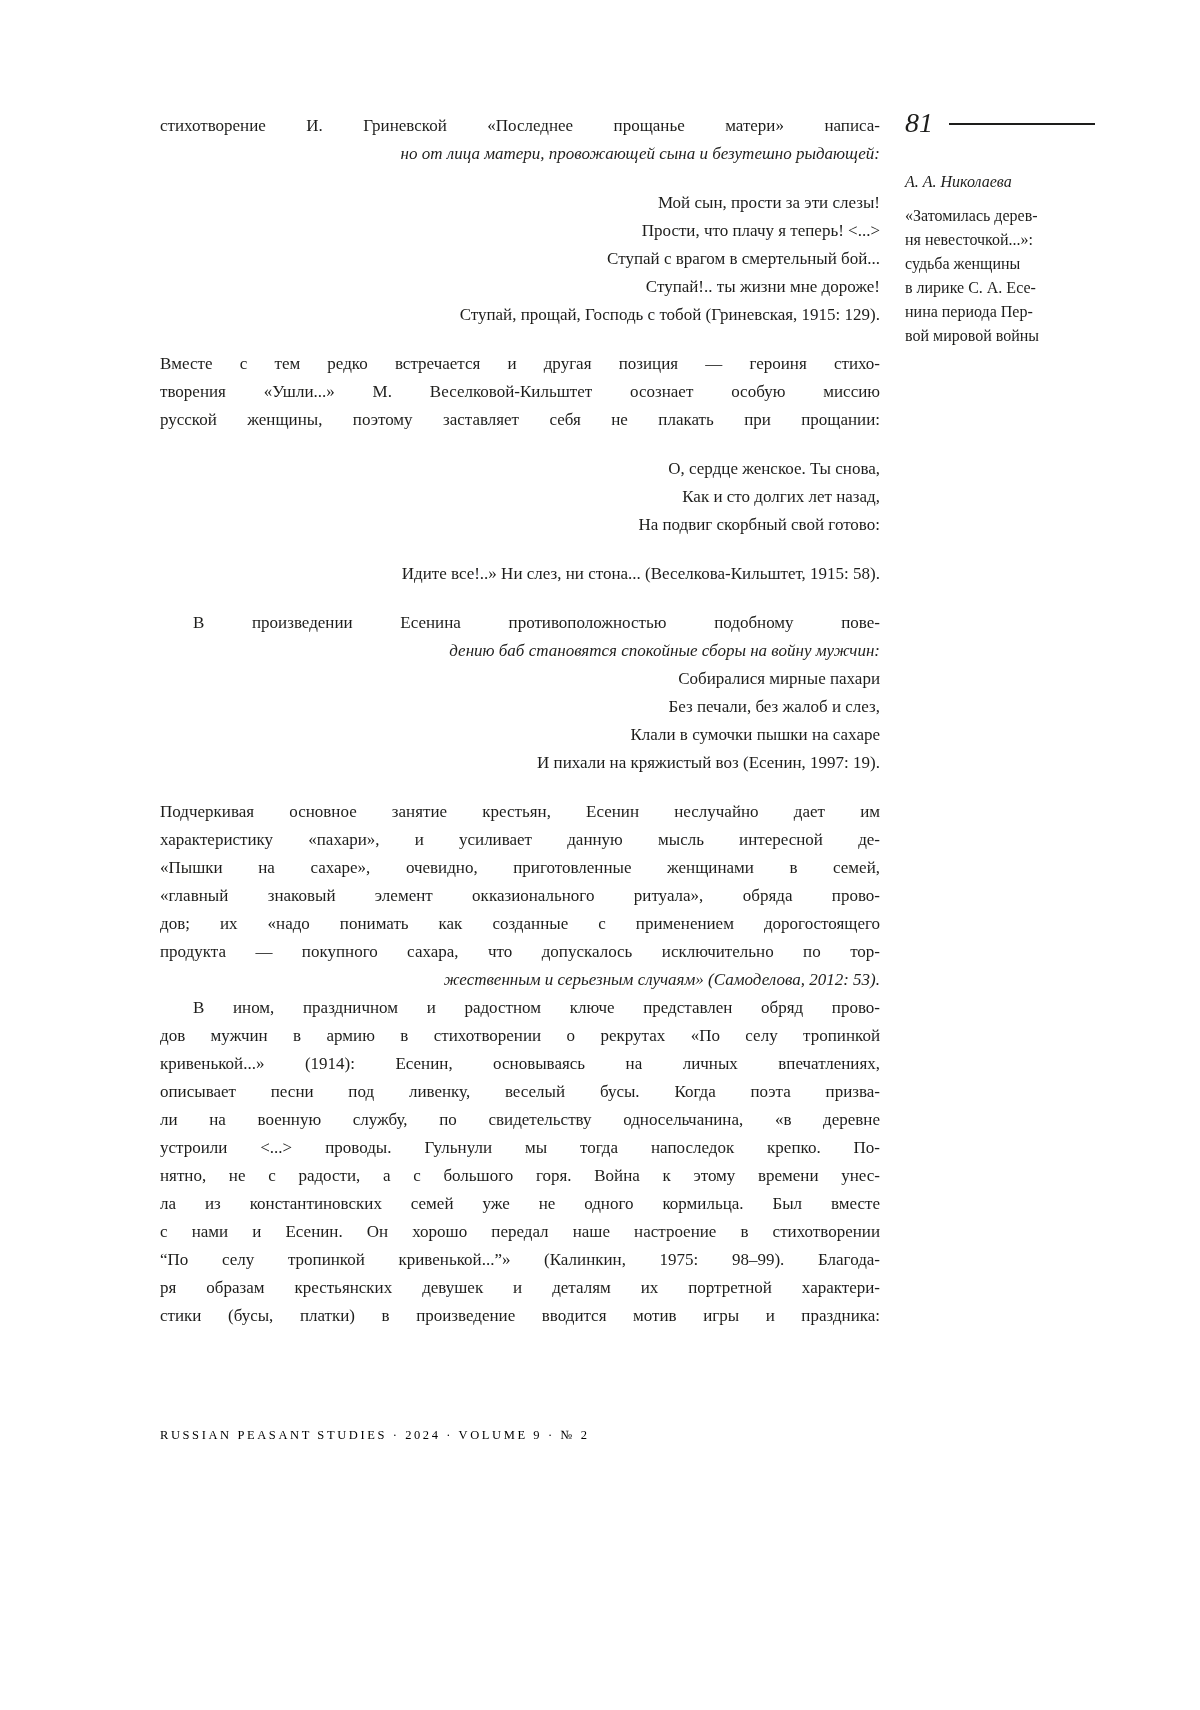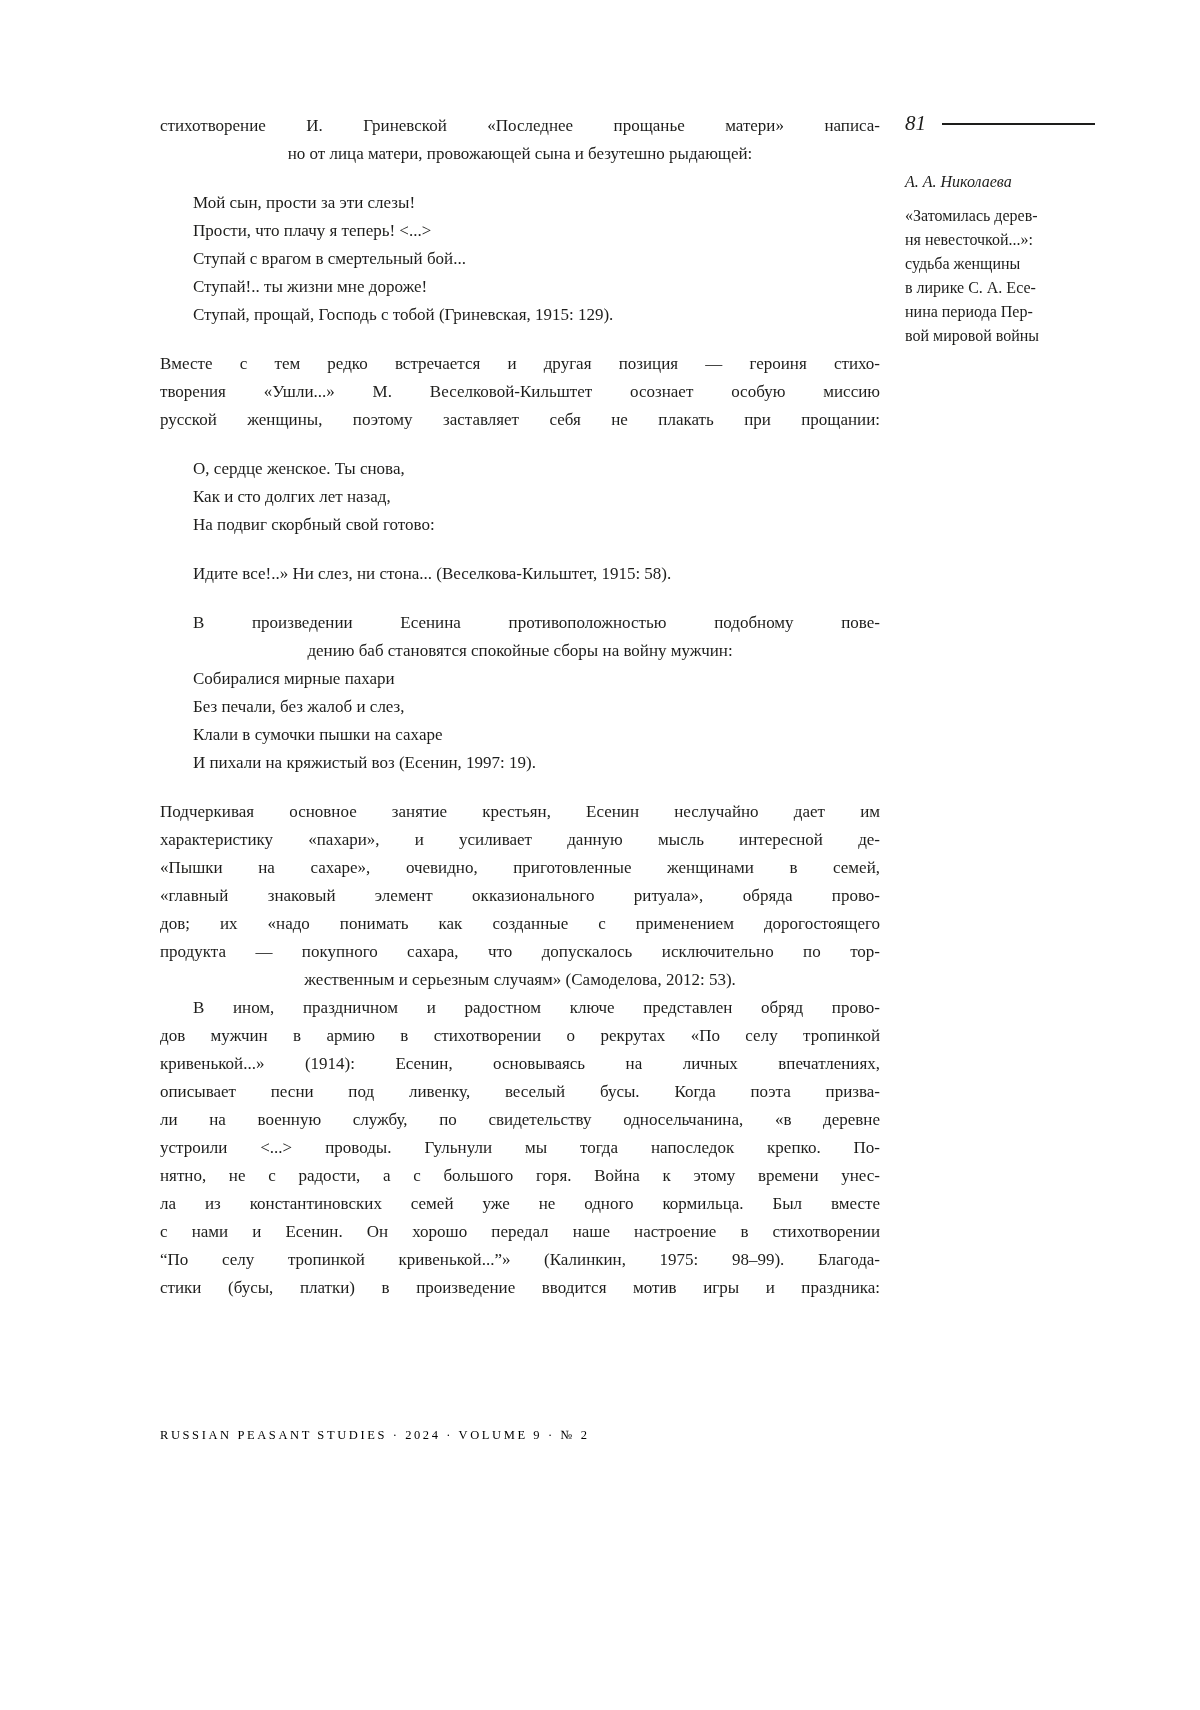--- a/index.html
+++ b/index.html
@@ -22,38 +22,38 @@
     width: 720px;
     font-size: 17px;
     line-height: 28px;
   }
   .block { margin: 0; }
   .gap { margin-top: 21px; }
   .jl {
     text-align: justify;
     text-align-last: justify;
   }
-  .ll { text-align: center; }
+  .ll { text-align: right; font-style: italic; }
   .indent { text-indent: 33px; }
   .verse { margin-left: 33px; }
-  .vl { text-align: left; white-space: nowrap; }
+  .vl { text-align: right; white-space: nowrap; }
   .sidebar {
     position: absolute;
     left: 905px;
     top: 108px;
     width: 190px;
   }
   .page-head {
     display: flex;
     align-items: center;
     gap: 16px;
   }
   .page-num {
     font-style: italic;
-    font-size: 21px;
+    font-size: 28px;
     line-height: 30px;
   }
   .head-rule {
     flex: 1;
     height: 0;
     border-top: 2px solid #1d1d1b;
     margin-top: 2px;
   }
   .margin-author {
     margin-top: 32px;
@@ -135,20 +135,21 @@
     <div class="jl indent">В ином, праздничном и радостном ключе представлен обряд прово-</div>
     <div class="jl">дов мужчин в армию в стихотворении о рекрутах «По селу тропинкой</div>
     <div class="jl">кривенькой...» (1914): Есенин, основываясь на личных впечатлениях,</div>
     <div class="jl">описывает песни под ливенку, веселый бусы. Когда поэта призва-</div>
     <div class="jl">ли на военную службу, по свидетельству односельчанина, «в деревне</div>
     <div class="jl">устроили &lt;...&gt; проводы. Гульнули мы тогда напоследок крепко. По-</div>
     <div class="jl">нятно, не с радости, а с большого горя. Война к этому времени унес-</div>
     <div class="jl">ла из константиновских семей уже не одного кормильца. Был вместе</div>
     <div class="jl">с нами и Есенин. Он хорошо передал наше настроение в стихотворении</div>
     <div class="jl">“По селу тропинкой кривенькой...”» (Калинкин, 1975: 98–99). Благода-</div>
+    <div class="jl">ря образам крестьянских девушек и деталям их портретной характери-</div>
     <div class="jl">стики (бусы, платки) в произведение вводится мотив игры и праздника:</div>
   </div>
 
 </div>
 
 <div class="sidebar">
   <div class="page-head">
     <span class="page-num">81</span>
     <span class="head-rule"></span>
   </div>

